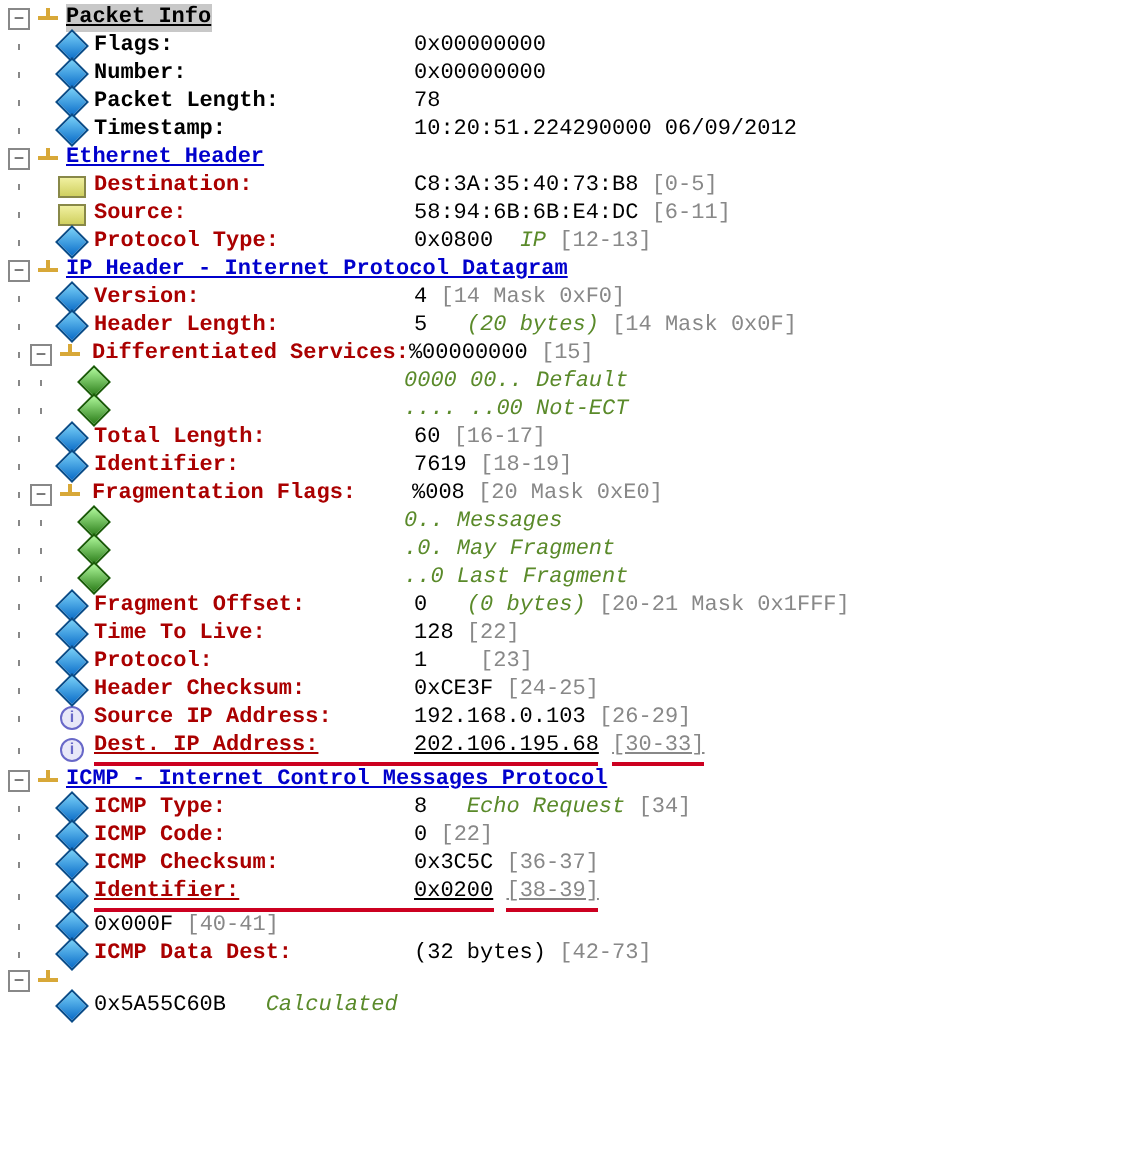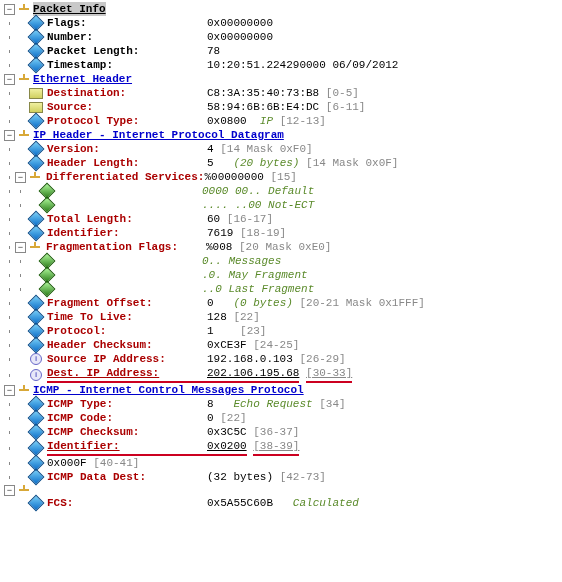--- a/index.html
+++ b/index.html
@@ -380,16 +380,15 @@
 
 <div class="row">
   <span class="toggle">−</span>
   <span class="icon"><span class="fork"></span></span>
   <span class="sp" style="width:2px"></span>
 </div>
 <div class="row">
   <span class="sp" style="width:11px"></span><span class="sp" style="width:14px"></span>
   <span class="icon"><span class="cube blue"></span></span>
   <span class="sp" style="width:4px"></span>
-  <span class="label label-col2">FCS:</span>
   <span class="val">0x5A55C60B</span>
   <span>   </span><span class="proto">Calculated</span>
 </div>
 
 </body></html>

